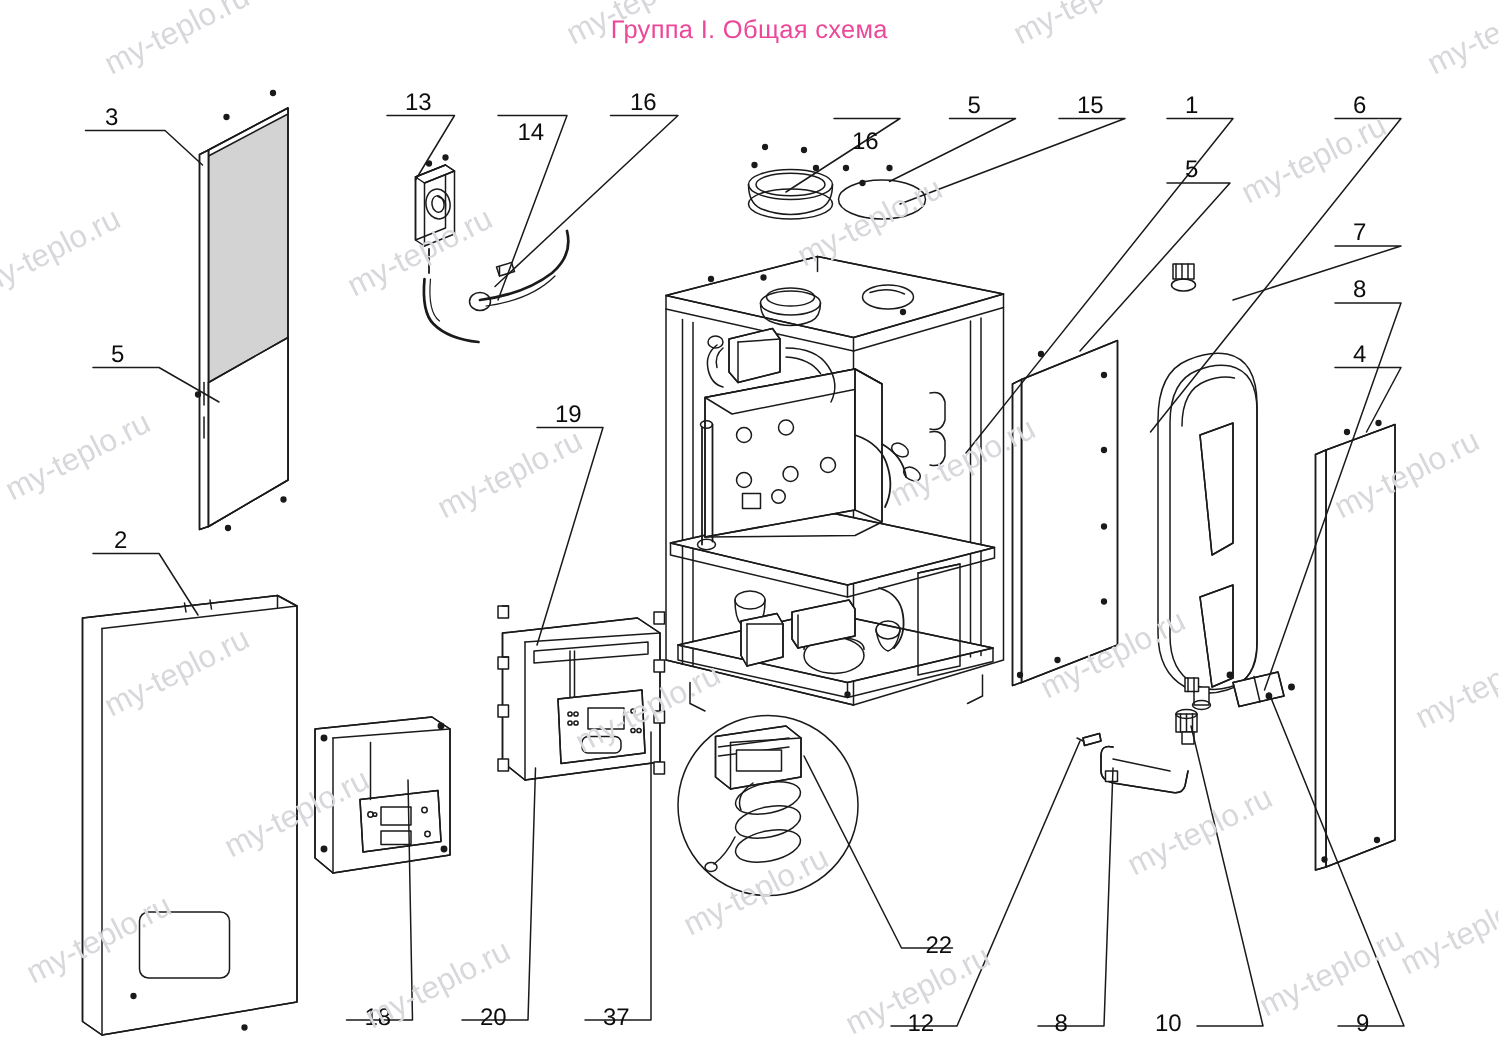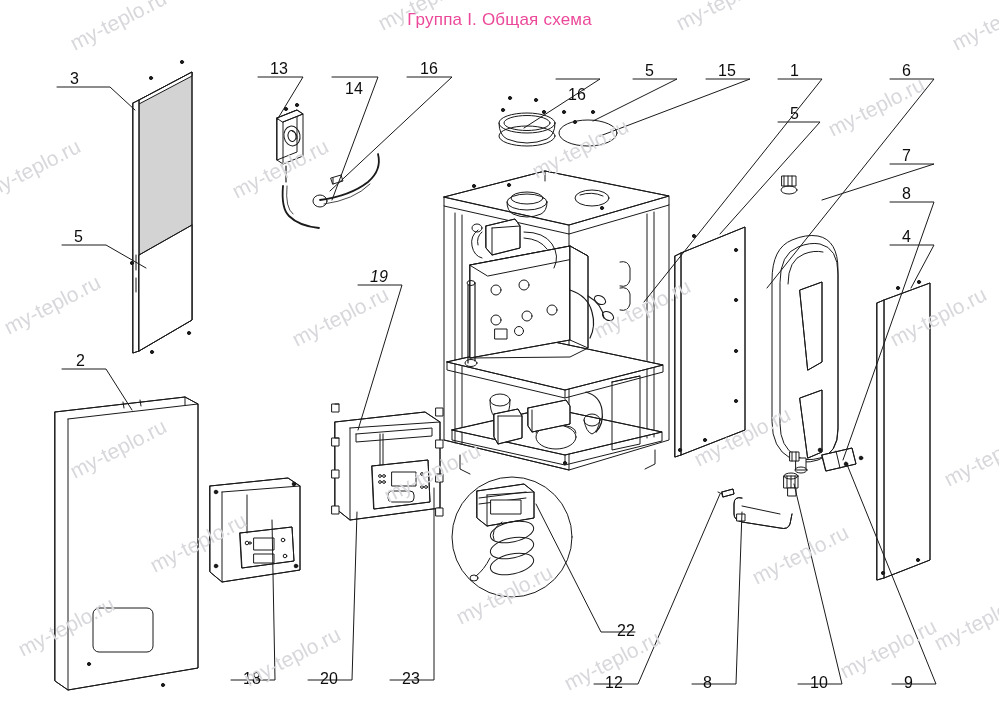--- a/index.html
+++ b/index.html
@@ -447,28 +447,28 @@
       <div class="callout" style="left: 645px; top: 62px;">5</div>
       <div class="callout" style="left: 718px; top: 62px;">15</div>
       <div class="callout" style="left: 790px; top: 62px;">1</div>
       <div class="callout" style="left: 902px; top: 62px;">6</div>
       <div class="callout" style="left: 790px; top: 105px;">5</div>
       <div class="callout" style="left: 902px; top: 147px;">7</div>
       <div class="callout" style="left: 902px; top: 185px;">8</div>
       <div class="callout" style="left: 902px; top: 228px;">4</div>
       <div class="callout" style="left: 74px; top: 228px;">5</div>
       <div class="callout" style="left: 76px; top: 352px;">2</div>
-      <div class="callout" style="left: 370px; top: 268px; font-style: italic;">19</div>
+      <div class="callout" style="left: 370px; top: 268px;">19</div>
       <div class="callout" style="left: 243px; top: 670px;">18</div>
       <div class="callout" style="left: 320px; top: 670px;">20</div>
-      <div class="callout" style="left: 402px; top: 670px;">23</div>
+      <div class="callout" style="left: 402px; top: 670px;">37</div>
       <div class="callout" style="left: 617px; top: 622px;">22</div>
       <div class="callout" style="left: 605px; top: 674px;">12</div>
       <div class="callout" style="left: 703px; top: 674px;">8</div>
-      <div class="callout" style="left: 810px; top: 674px;">10</div>
+      <div class="callout" style="left: 770px; top: 674px;">10</div>
       <div class="callout" style="left: 904px; top: 674px;">9</div>
     </div>
 
   <div id="watermark-layer">
       <div class="wm" style="left: 66px; top: 34px;">my-teplo.ru</div>
       <div class="wm" style="left: 374px; top: 14px;">my-teplo.ru</div>
       <div class="wm" style="left: 672px; top: 14px;">my-teplo.ru</div>
       <div class="wm" style="left: 948px; top: 34px;">my-teplo.ru</div>
       <div class="wm" style="left: -20px; top: 182px;">my-teplo.ru</div>
       <div class="wm" style="left: 228px; top: 182px;">my-teplo.ru</div>

